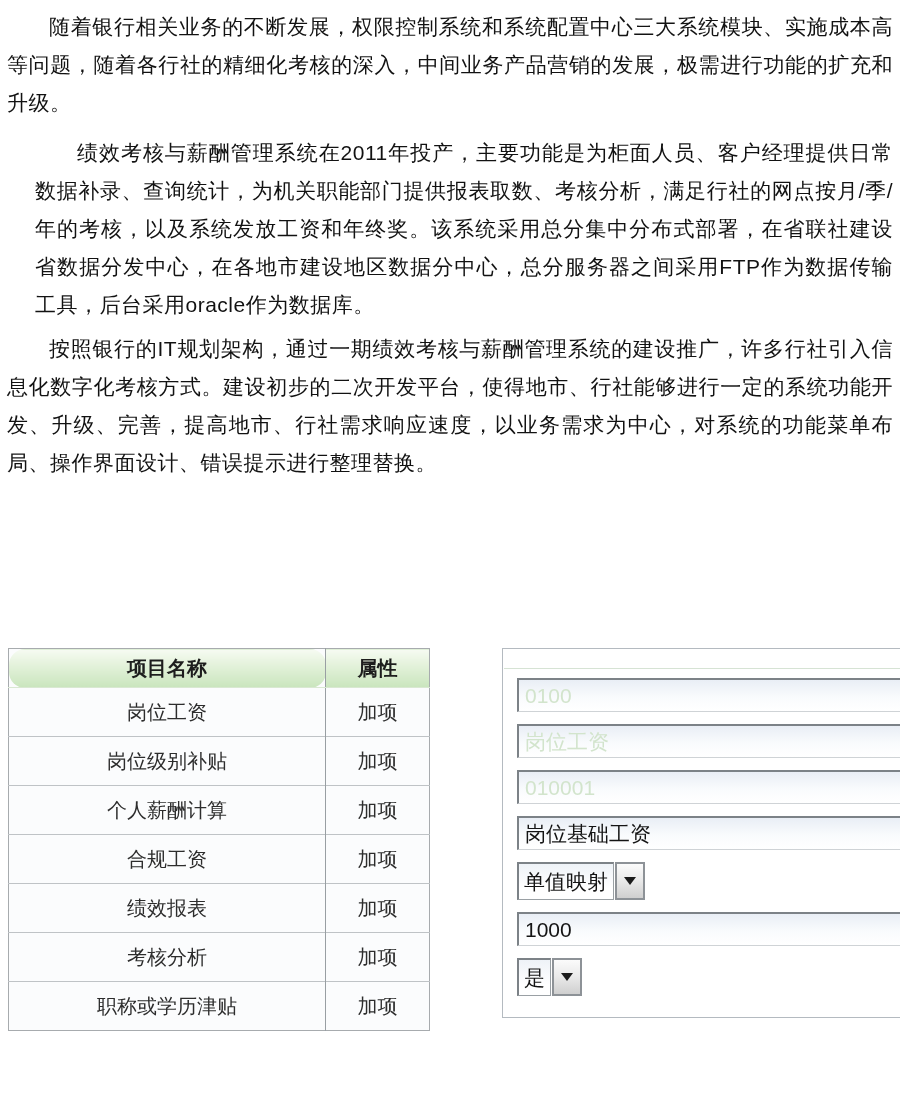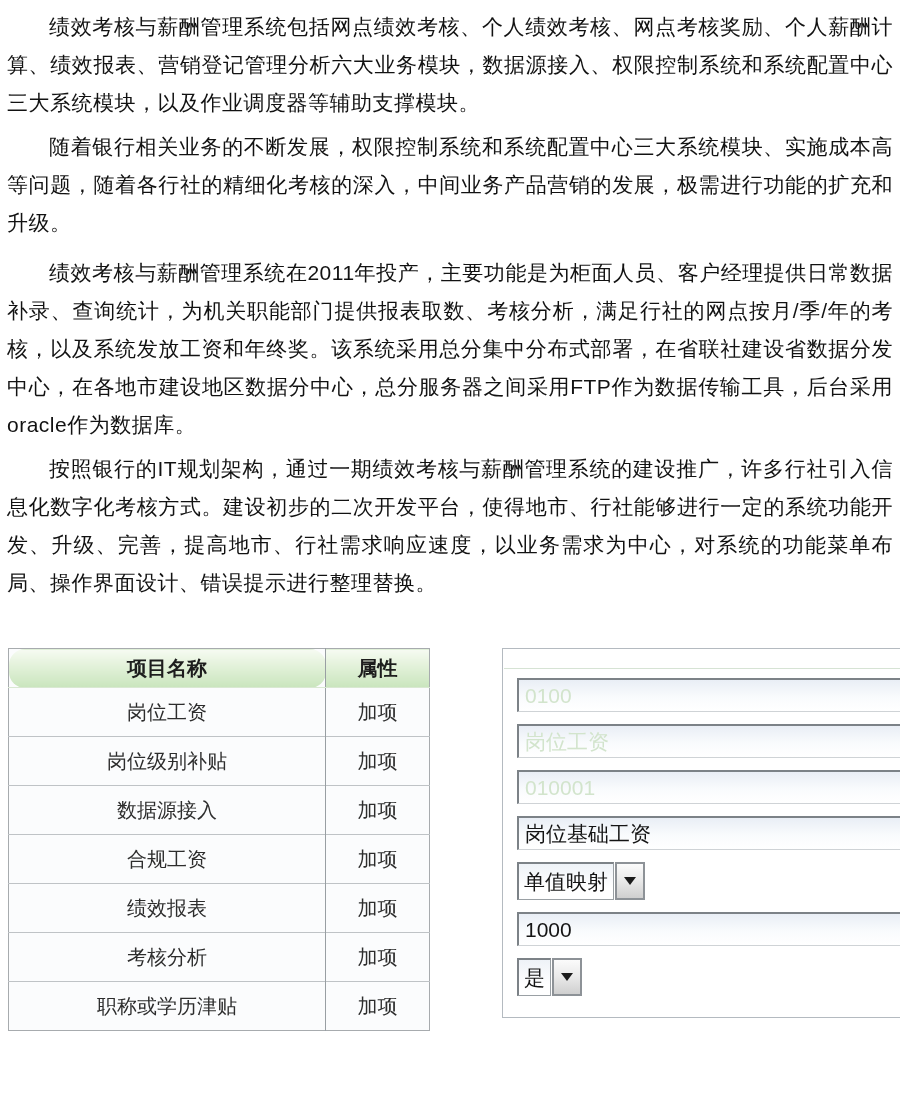--- a/index.html
+++ b/index.html
@@ -6,21 +6,21 @@
   body{
     width:900px;height:1099px;position:relative;background:#ffffff;
     font-family:"Liberation Sans", sans-serif;overflow:hidden;
   }
   
   .doc{position:absolute;top:4px;left:0;right:0;padding:4px 7px 0 7px;}
   .para{
     font-size:21px;line-height:38px;color:#121212;margin:0 0 6px 0;
     text-align:justify;text-indent:2em;letter-spacing:0.5px;
   }
-  .para-gap{margin-top:12px;}
+  .para-gap{margin-top:12px;margin-left:28px;}
   
   .bottom{position:absolute;top:648px;left:8px;display:flex;gap:40px;}
   
   table.items{
     width:422px;border-collapse:collapse;background:#fbfcfd;
     border:1px solid #a7abae;table-layout:fixed;
   }
   table.items th{
     height:36px;font-size:20px;font-weight:bold;color:#1d1d1d;
     background:linear-gradient(180deg,#f6fbf2 0%,#e2f1d9 45%,#c9e5bd 100%);
@@ -64,21 +64,20 @@
   }
   .tri{
     width:0;height:0;border-left:6px solid transparent;
     border-right:6px solid transparent;border-top:8px solid #1b1b1b;
   }
 </style>
 </head>
 <body>
 
 <div class="doc">
-  <p class="para">绩效考核与薪酬管理系统包括网点绩效考核、个人绩效考核、网点考核奖励、个人薪酬计算、绩效报表、营销登记管理分析六大业务模块，数据源接入、权限控制系统和系统配置中心三大系统模块，以及作业调度器等辅助支撑模块。</p>
   <p class="para">随着银行相关业务的不断发展，权限控制系统和系统配置中心三大系统模块、实施成本高等问题，随着各行社的精细化考核的深入，中间业务产品营销的发展，极需进行功能的扩充和升级。</p>
   <p class="para para-gap">绩效考核与薪酬管理系统在2011年投产，主要功能是为柜面人员、客户经理提供日常数据补录、查询统计，为机关职能部门提供报表取数、考核分析，满足行社的网点按月/季/年的考核，以及系统发放工资和年终奖。该系统采用总分集中分布式部署，在省联社建设省数据分发中心，在各地市建设地区数据分中心，总分服务器之间采用FTP作为数据传输工具，后台采用oracle作为数据库。</p>
   <p class="para">按照银行的IT规划架构，通过一期绩效考核与薪酬管理系统的建设推广，许多行社引入信息化数字化考核方式。建设初步的二次开发平台，使得地市、行社能够进行一定的系统功能开发、升级、完善，提高地市、行社需求响应速度，以业务需求为中心，对系统的功能菜单布局、操作界面设计、错误提示进行整理替换。</p>
 </div>
 
 <div class="bottom">
 
   <table class="items">
     <thead>
       <tr>
@@ -89,21 +88,21 @@
     <tbody>
       <tr>
         <td>岗位工资</td>
         <td>加项</td>
       </tr>
       <tr>
         <td>岗位级别补贴</td>
         <td>加项</td>
       </tr>
       <tr>
-        <td>数据源接入</td>
+        <td>个人薪酬计算</td>
         <td>加项</td>
       </tr>
       <tr>
         <td>合规工资</td>
         <td>加项</td>
       </tr>
       <tr>
         <td>绩效报表</td>
         <td>加项</td>
       </tr>

